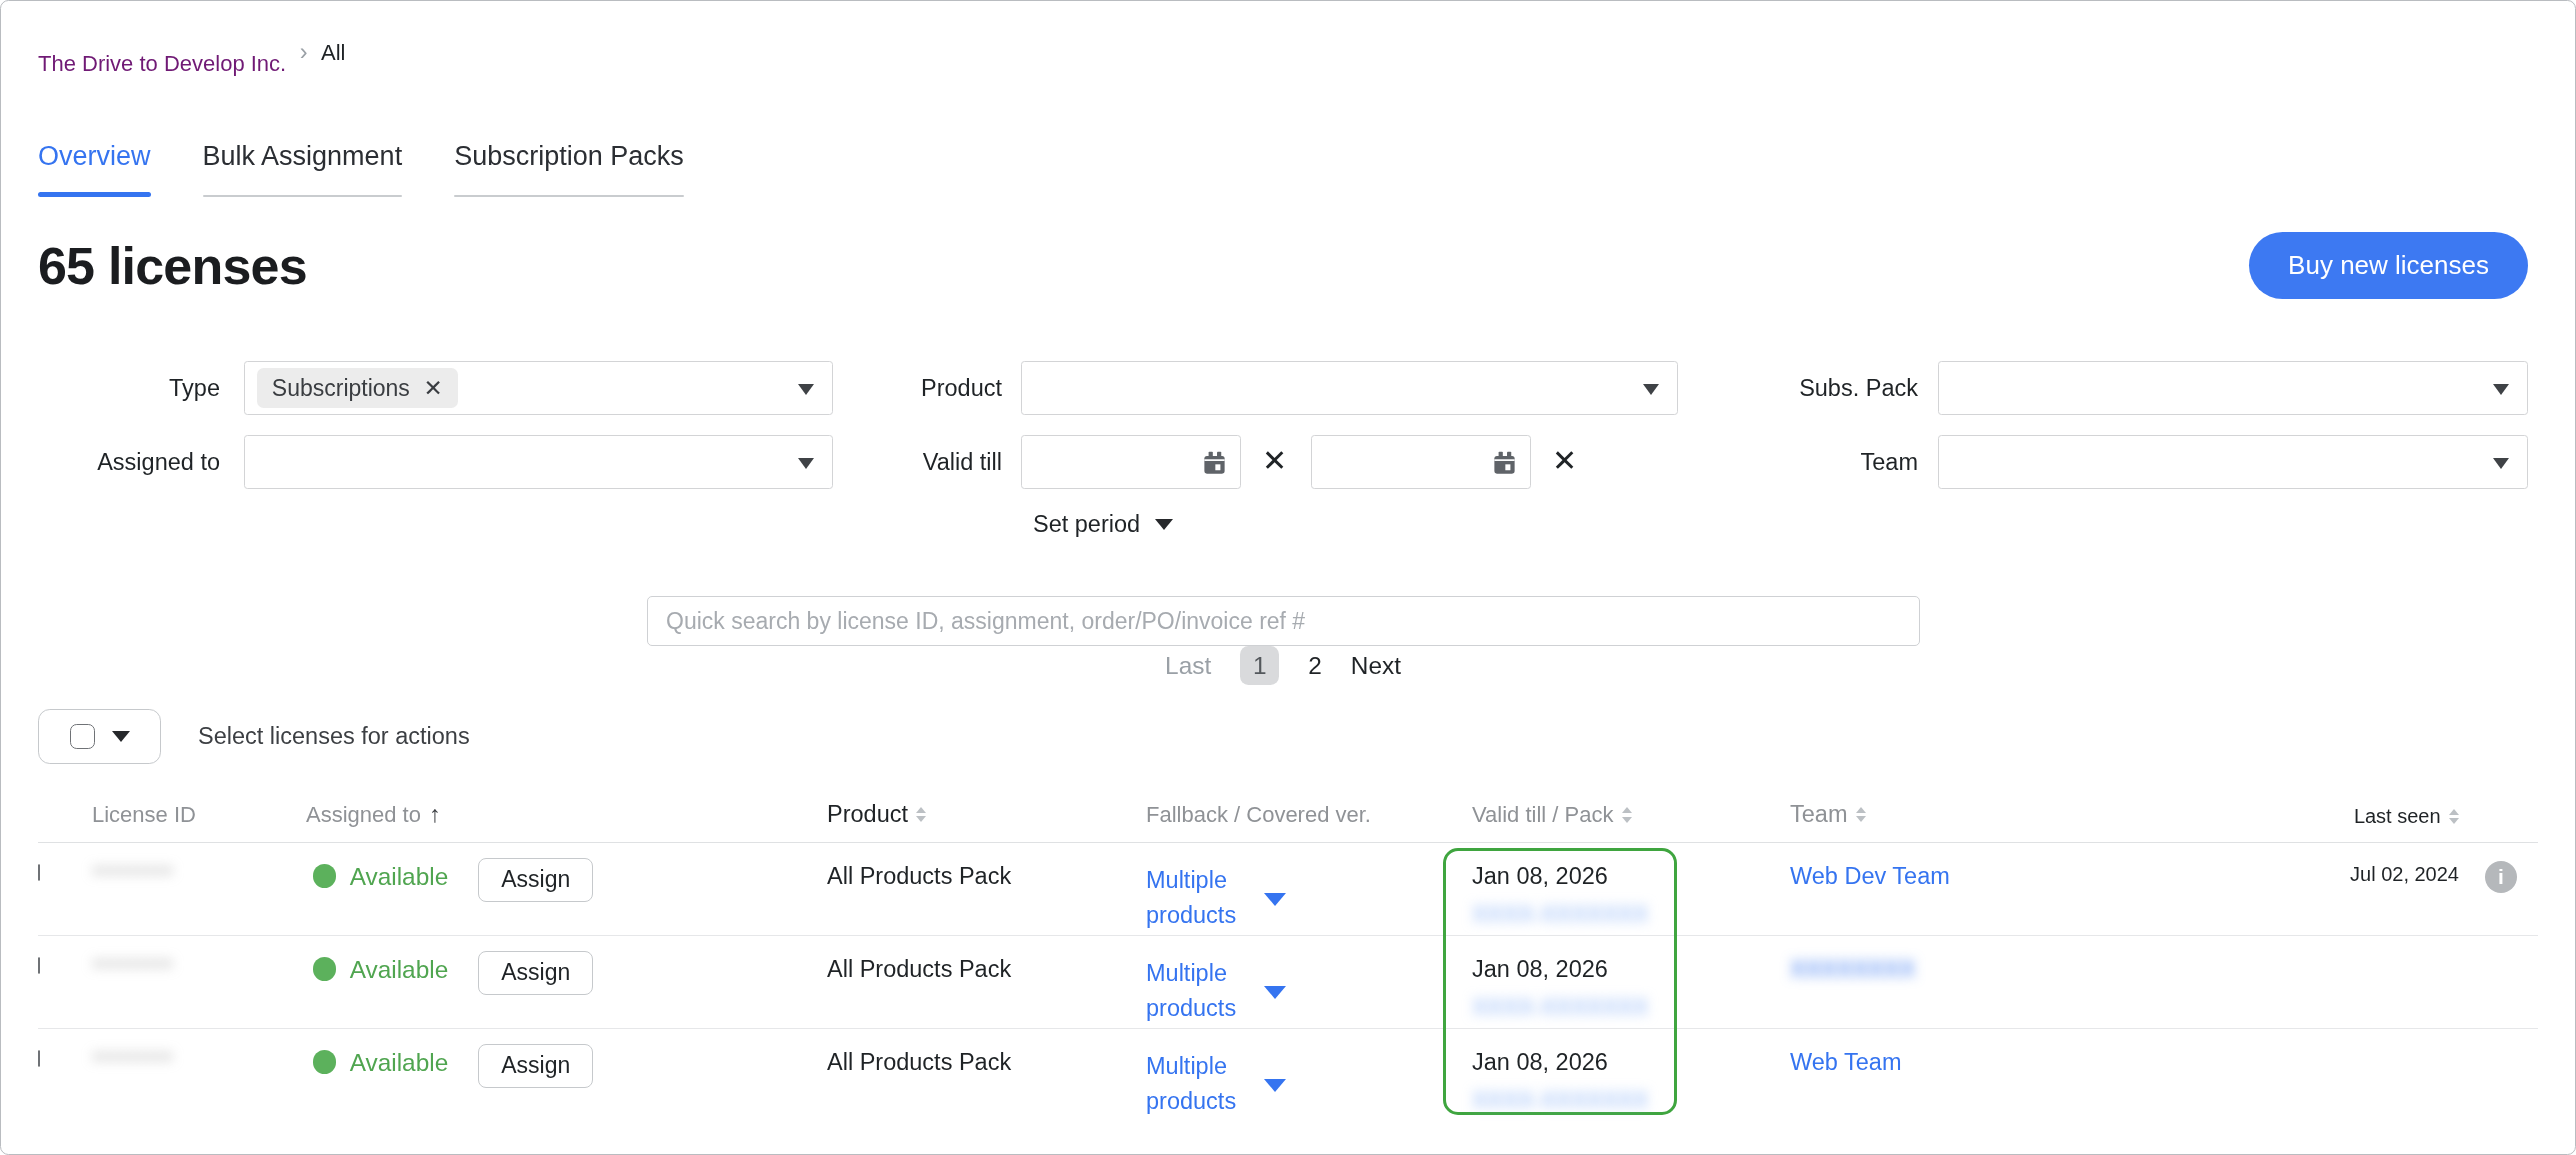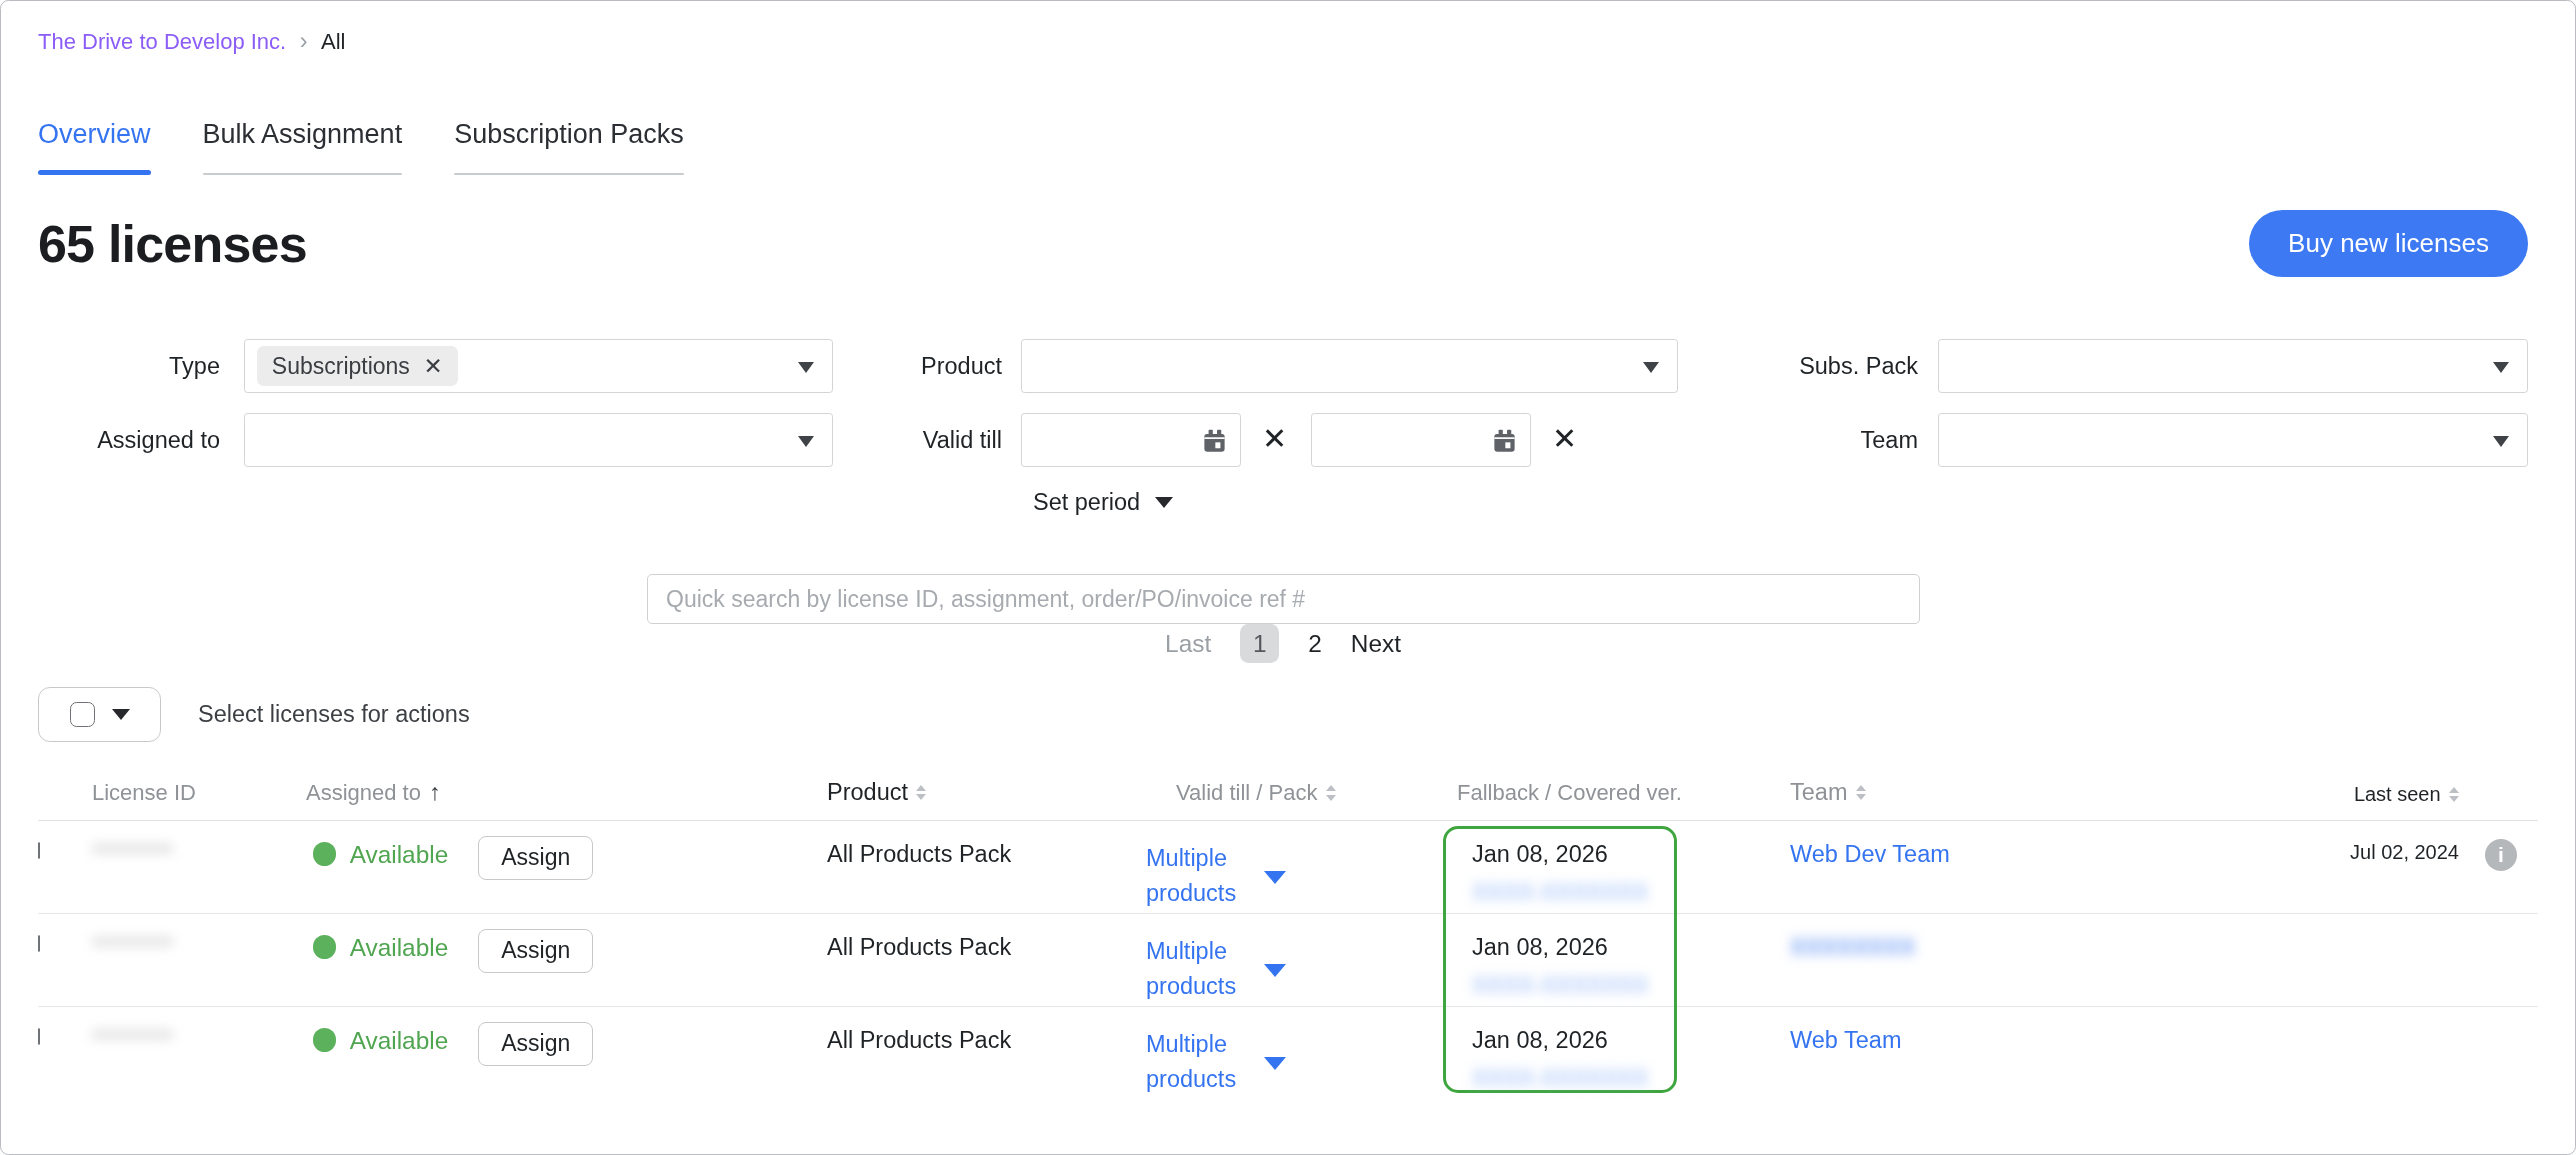--- a/index.html
+++ b/index.html
@@ -1,21 +1,21 @@
 <!DOCTYPE html>
 <html style="font-size:13.5px"><head>
 <meta charset="utf-8">
 <style>
   html,body{margin:0;padding:0;background:#fff;}
   *{box-sizing:border-box;font-family:"Liberation Sans", sans-serif;}
   .page{position:relative;width:2576px;height:1155px;background:#fff;border:1.7px solid #b9bcc0;border-radius:8.4px;overflow:hidden;}
 
   
   .breadcrumb{padding:27px 0 0 37px;font-size:22px;display:flex;align-items:center;gap:13.5px;}
-  .crumb-link{color:#8b5cf6;cursor:pointer;}
+  .crumb-link{color:#701a75;cursor:pointer;margin-top:23px;}
   .crumb-sep{color:#9aa0a6;font-size:23.5px;}
   .crumb-current{color:#1f2326;}
 
   
   .tabs{margin:64px 0 0 37px;display:flex;gap:52px;}
   .tab{font-size:27px;color:#2b2e33;position:relative;padding-bottom:25px;cursor:pointer;}
   .tab::after{content:"";position:absolute;left:0;right:0;bottom:0;height:1.7px;background:#c9cccf;border-radius:1.7px;}
   .tab.active{color:#3574F0;}
   .tab.active::after{height:5px;background:#3574F0;border-radius:3.4px;}
 
@@ -210,29 +210,29 @@
           <span>Assigned to</span>
           <span class="sort-asc">↑</span>
         </div>
       <div class="cell c3">
           <span>Product</span>
           <span class="sort-dual">
             <i class="up"></i>
             <i class="down"></i>
           </span>
         </div>
+      <div class="cell c4">
+          <span>Fallback / Covered ver.</span>
+        </div>
       <div class="cell c5">
           <span>Valid till / Pack</span>
           <span class="sort-dual">
             <i class="up"></i>
             <i class="down"></i>
           </span>
-        </div>
-      <div class="cell c4">
-          <span>Fallback / Covered ver.</span>
         </div>
       <div class="cell c6">
           <span>Team</span>
           <span class="sort-dual">
             <i class="up"></i>
             <i class="down"></i>
           </span>
         </div>
       <div class="cell c7" style="display:flex;gap:8.4px;">
           <span>Last seen</span>

